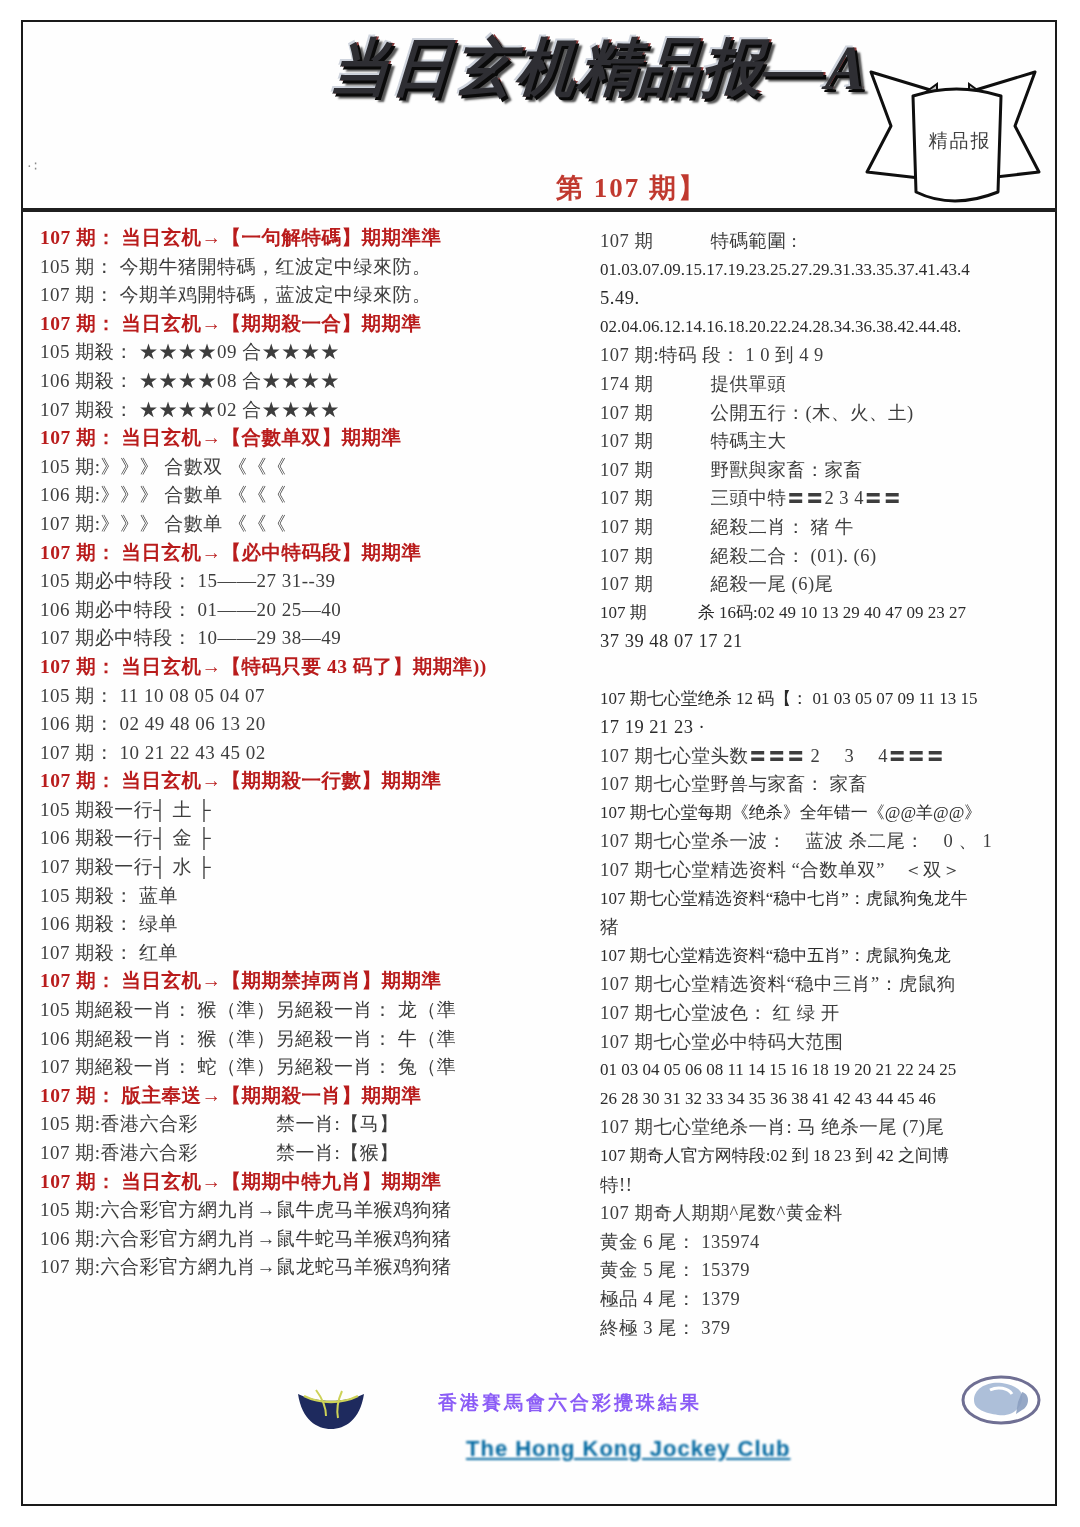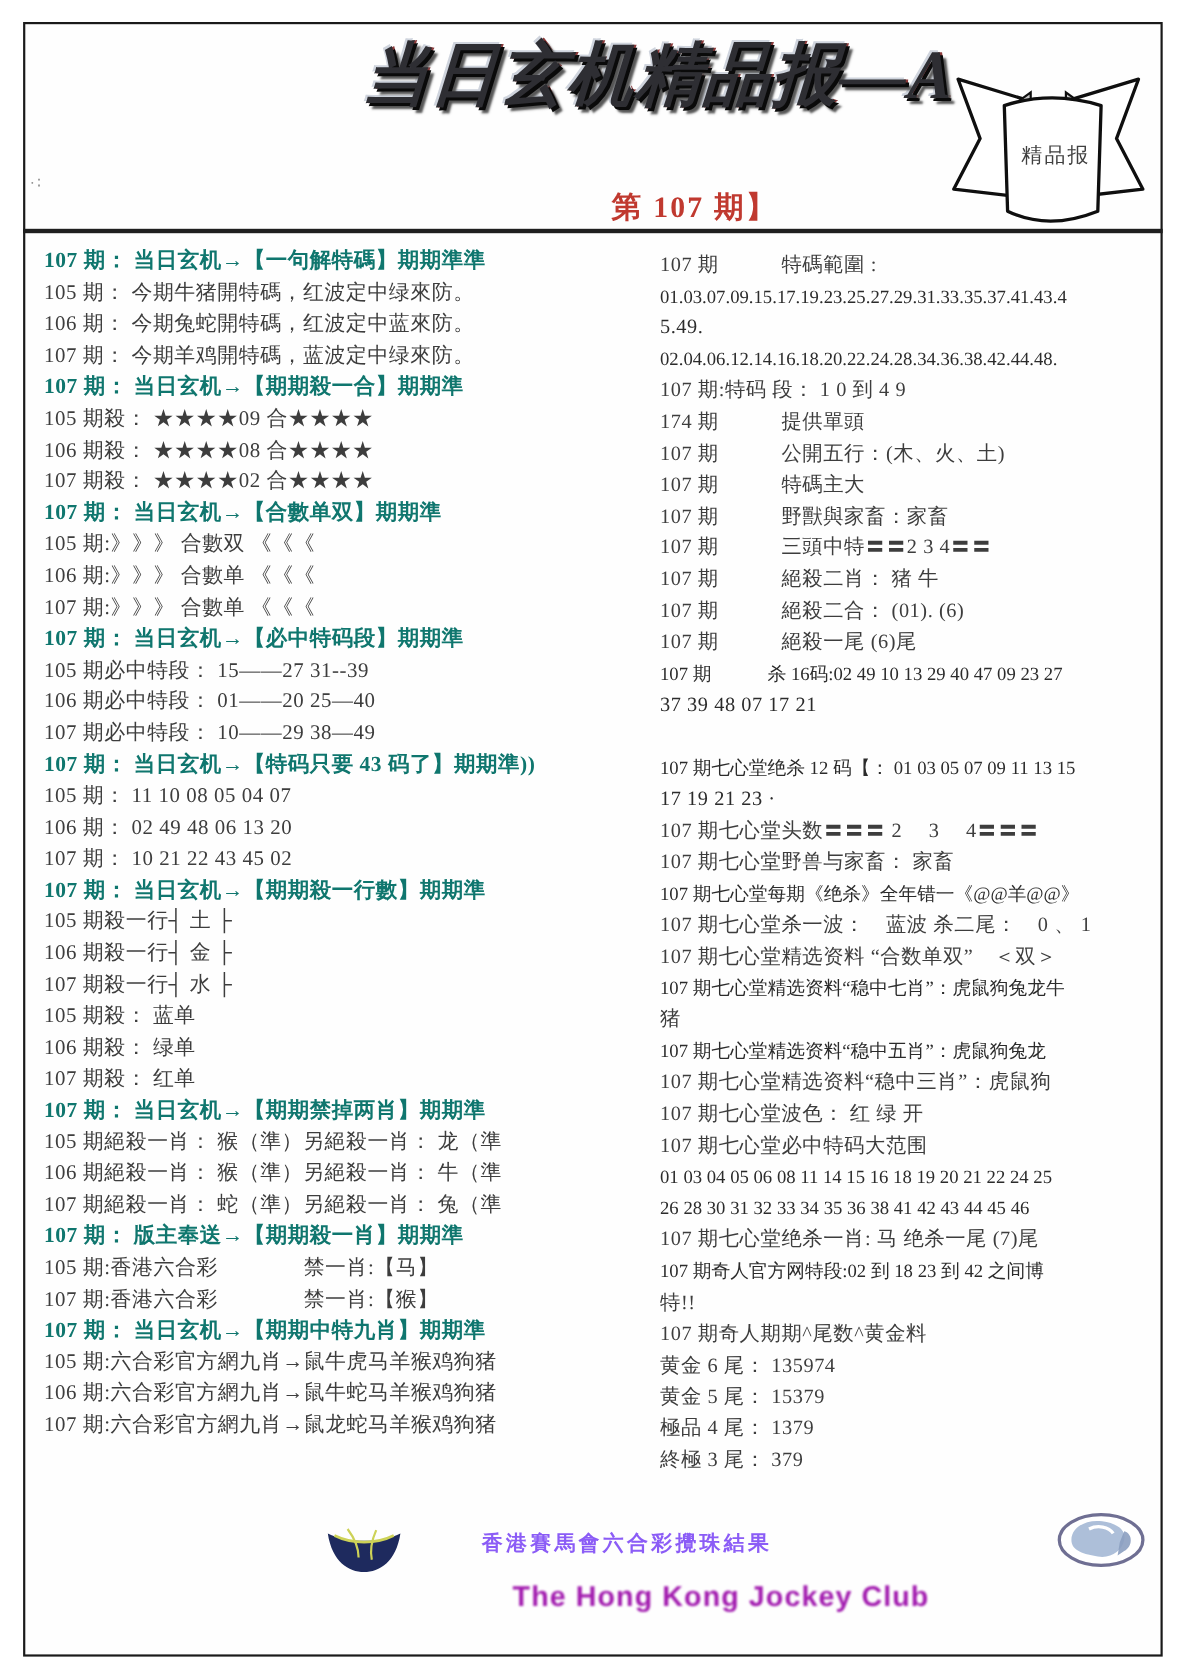--- a/index.html
+++ b/index.html
@@ -34,37 +34,37 @@
   .ribbon-label{
     position:absolute;left:905px;top:128px;width:110px;text-align:center;
     font-size:19px;font-weight:normal;color:#404040;letter-spacing:2px;
     font-family:"Liberation Sans",sans-serif;filter:blur(.3px);
   }
   .col{position:absolute;}
   .col .line{
     height:28.6px;line-height:28.6px;white-space:nowrap;
     font-size:19px;color:#3d3d3d;letter-spacing:.5px;
   }
-  .col .line.h{font-weight:bold;color:#0f766e;font-size:19.5px;}
+  .col .line.h{font-weight:bold;color:#b91c1c;font-size:19.5px;}
   .col .line.s{font-size:17px;letter-spacing:0;color:#2b2b2b;}
   .col .line.num{color:#2b2b2b;}
   .left-col{left:40px;top:224px;width:555px;}
   .right-col{left:600px;top:227px;width:432px;}
   .right-col .line{font-size:18.5px;}
   .footer-globe{position:absolute;left:296px;top:1386px;}
   .footer-cn{
     position:absolute;left:438px;top:1390px;width:240px;
     font-size:19px;font-weight:bold;color:#8b5cf6;letter-spacing:3px;
     filter:blur(.7px);white-space:nowrap;
   }
   .footer-horse{position:absolute;left:960px;top:1374px;}
   .footer-en{
     position:absolute;left:466px;top:1436px;
-    font-size:26px;font-weight:bold;color:#a21caf;letter-spacing:1px;
-    filter:blur(.8px);font-family:"Liberation Sans",sans-serif;
+    font-size:22px;font-weight:bold;color:#0369a1;letter-spacing:1px;
+    filter:blur(.8px);font-family:"Liberation Sans",sans-serif;text-decoration:underline;
   }
 </style>
 </head>
 <body>
 
 <div class="page-border"></div>
 
 <div class="title">当日玄机精品报—A</div>
 <div class="issue">第 107 期】</div>
 <div class="corner-mark">·∶</div>
@@ -78,21 +78,20 @@
     <path d="M60,38 Q103,24 148,38 L145,134 Q100,152 63,134 Z" fill="#ffffff" stroke="#0f0f0f" stroke-width="3" stroke-linejoin="round"></path>
   </svg>
 </div>
 <div class="ribbon-label">精品报</div>
 
 <div class="header-rule"></div>
 
 <div class="col left-col">
     <div class="line h">107 期： 当日玄机→【一句解特碼】期期準準</div>
     <div class="line ">105 期： 今期牛猪開特碼，红波定中绿來防。</div>
-    <div class="line ">106 期： 今期兔蛇開特碼，红波定中蓝來防。</div>
     <div class="line ">107 期： 今期羊鸡開特碼，蓝波定中绿來防。</div>
     <div class="line h">107 期： 当日玄机→【期期殺一合】期期準</div>
     <div class="line ">105 期殺： ★★★★09 合★★★★</div>
     <div class="line ">106 期殺： ★★★★08 合★★★★</div>
     <div class="line ">107 期殺： ★★★★02 合★★★★</div>
     <div class="line h">107 期： 当日玄机→【合數单双】期期準</div>
     <div class="line ">105 期:》》》 合數双 《《《</div>
     <div class="line ">106 期:》》》 合數单 《《《</div>
     <div class="line ">107 期:》》》 合數单 《《《</div>
     <div class="line h">107 期： 当日玄机→【必中特码段】期期準</div>

